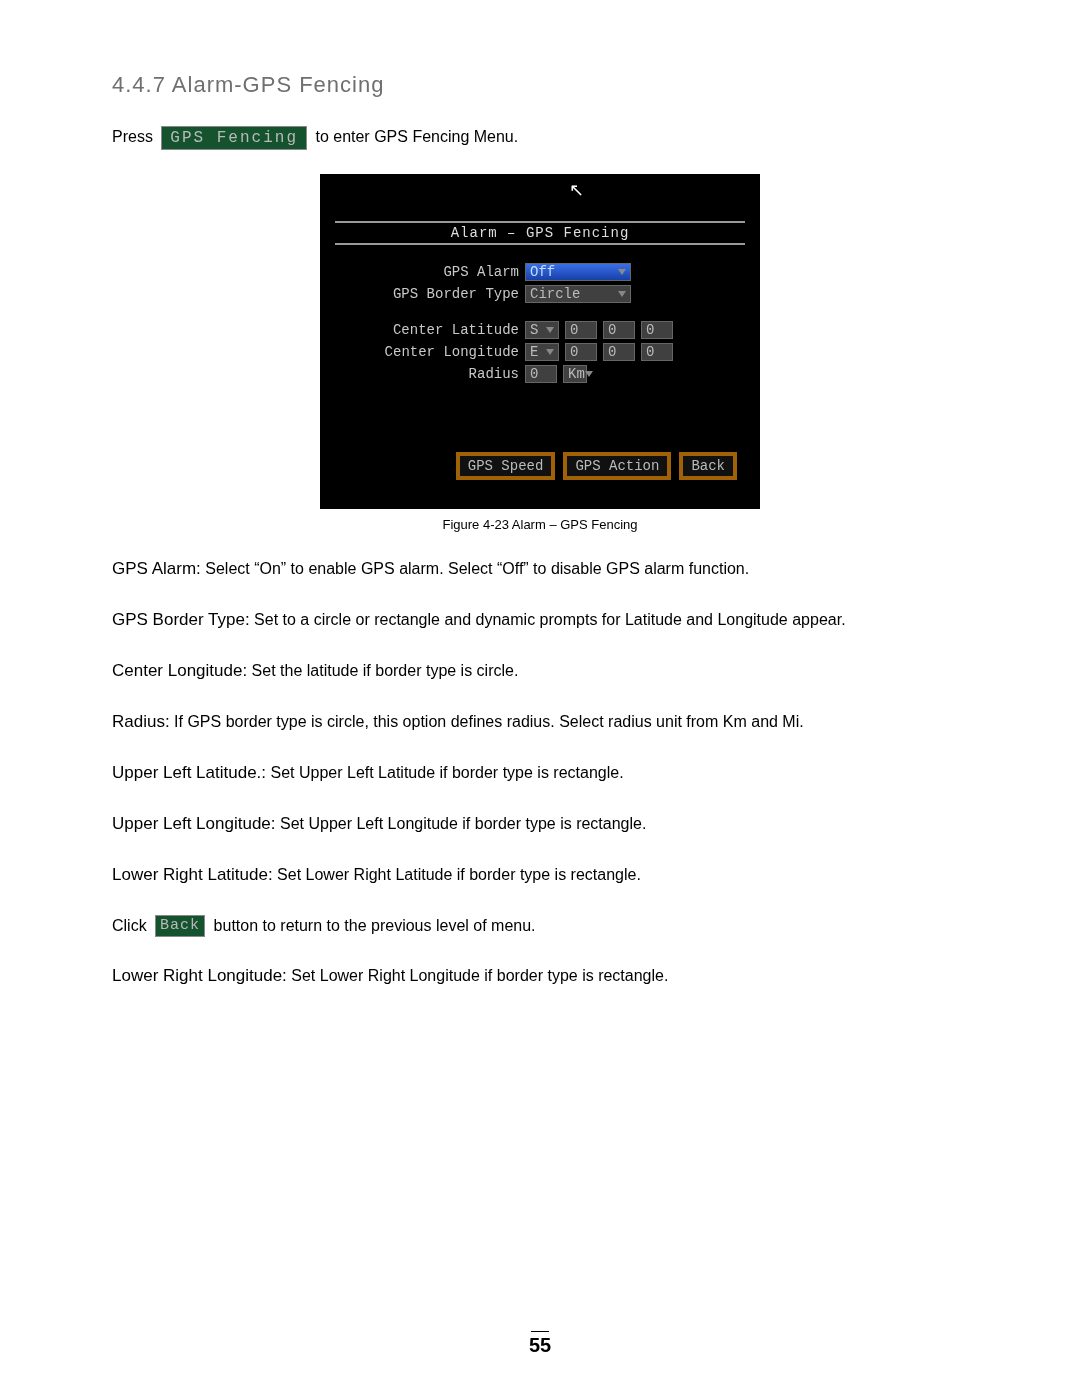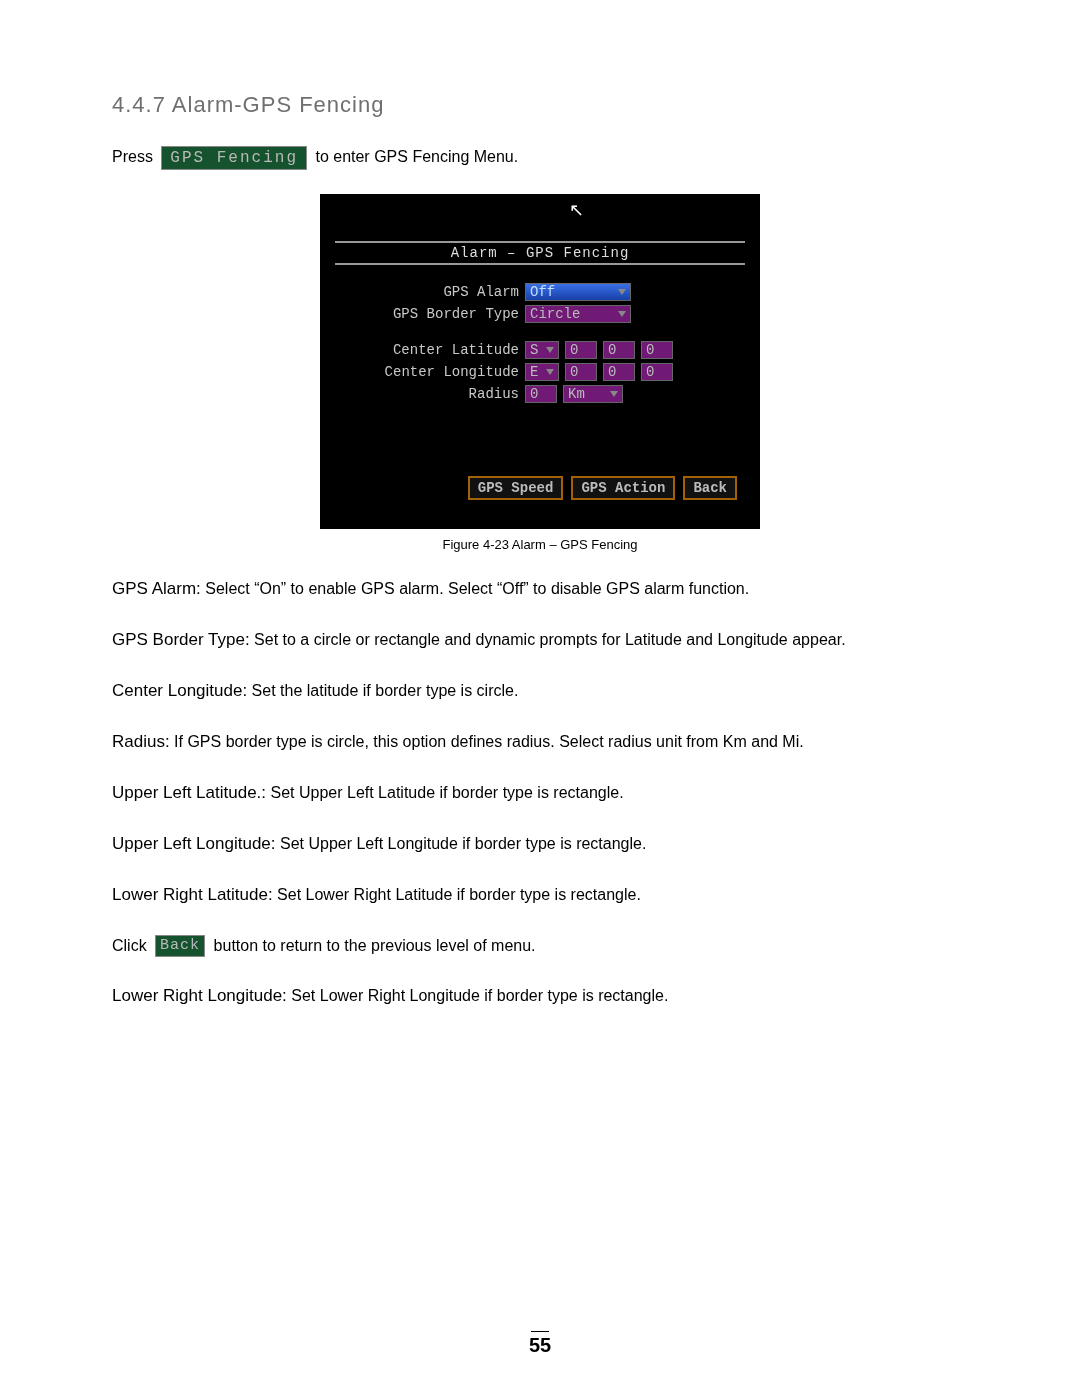--- a/index.html
+++ b/index.html
@@ -1,35 +1,35 @@
 <!DOCTYPE html>
 <html><head>
 <meta charset="utf-8">
 <style>
   html,body{margin:0;padding:0;background:#fff;color:#000;font-family:Arial,Helvetica,sans-serif;}
-  .page{width:1080px;height:1397px;position:relative;box-sizing:border-box;padding:92px 112px 0 112px;}
+  .page{width:1080px;height:1397px;position:relative;box-sizing:border-box;padding:72px 112px 0 112px;}
   .heading{font-size:22px;color:#6f6f6f;letter-spacing:1px;margin-bottom:28px;}
   .line1{font-size:16px;}
   .chip{display:inline-block;vertical-align:middle;background:#14532d;border:1px solid #888;color:#b9b9b9;font-family:"Courier New",monospace;letter-spacing:2px;padding:2px 8px;margin:0 4px;}
   .chip-small{padding:0 4px;letter-spacing:1px;font-size:15px;}
   .figwrap{margin-top:24px;text-align:center;}
   .osd{display:inline-block;background:#000;border:1px solid #000;width:440px;height:335px;box-sizing:border-box;position:relative;padding:12px 14px;text-align:left;color:#c8c8c8;font-family:"Courier New",monospace;font-size:14px;}
   .cursor{position:absolute;left:248px;top:4px;font-family:sans-serif;font-size:18px;color:#fff;}
   .titlebar{margin-top:34px;border-top:2px solid #999;border-bottom:2px solid #999;padding:2px 0;text-align:center;letter-spacing:1px;color:#ddd;}
   .osd-body{margin-top:16px;}
   .row{display:flex;align-items:center;height:22px;}
   .lbl{width:184px;text-align:right;padding-right:6px;color:#c8c8c8;}
-  .field{display:inline-flex;align-items:center;background:#701a75;border:1px solid #666;height:18px;box-sizing:border-box;color:#bbb;padding:0 4px;}
+  .field{display:inline-flex;align-items:center;background:#404040;border:1px solid #666;height:18px;box-sizing:border-box;color:#bbb;padding:0 4px;}
   .sel{width:106px;justify-content:space-between;}
   .sel.on{background:linear-gradient(#3a6fe8,#1740a8);color:#c3def7;text-align:right;}
   .tri{width:0;height:0;border-left:4px solid transparent;border-right:4px solid transparent;border-top:6px solid #888;}
   .num{width:32px;}
   .gap{width:6px;display:inline-block;}
   .footerbar{position:absolute;bottom:28px;right:22px;display:flex;gap:8px;}
-  .fbtn{background:#111;border:2px solid #a16207;padding:2px 8px;color:#bbb;font-weight:bold;}
+  .fbtn{background:#111;border:4px solid #a16207;padding:2px 8px;color:#bbb;}
   .caption{font-size:13px;margin-top:8px;}
   .defs{margin-top:26px;font-size:16px;line-height:1.35;}
   .defs p{margin:0 0 28px 0;}
   .term{font-size:17px;}
   .pagenum{position:absolute;bottom:40px;left:0;right:0;text-align:center;font-size:20px;font-weight:bold;}
   .pagenum::before{content:"";display:block;width:18px;border-top:1px solid #000;margin:0 auto 2px auto;}
 </style>
 </head>
 <body>
 <div class="page">
@@ -91,21 +91,21 @@
             <span class="gap"></span>
           <span class="field num">0</span>
             <span class="gap"></span>
           <span class="field num">0</span>
         </div>
 
         <div class="row">
           <span class="lbl">Radius</span>
           <span class="field num">0</span>
             <span class="gap"></span>
-          <span class="field" style="width:60px;justify-content:space-between">
+          <span class="field" style="width:24px;justify-content:space-between">
             <span>Km</span>
             <span class="tri"></span>
           </span>
         </div>
       </div>
 
       <div class="footerbar">
         <span class="fbtn">GPS Speed</span>
         <span class="fbtn">GPS Action</span>
         <span class="fbtn">Back</span>

